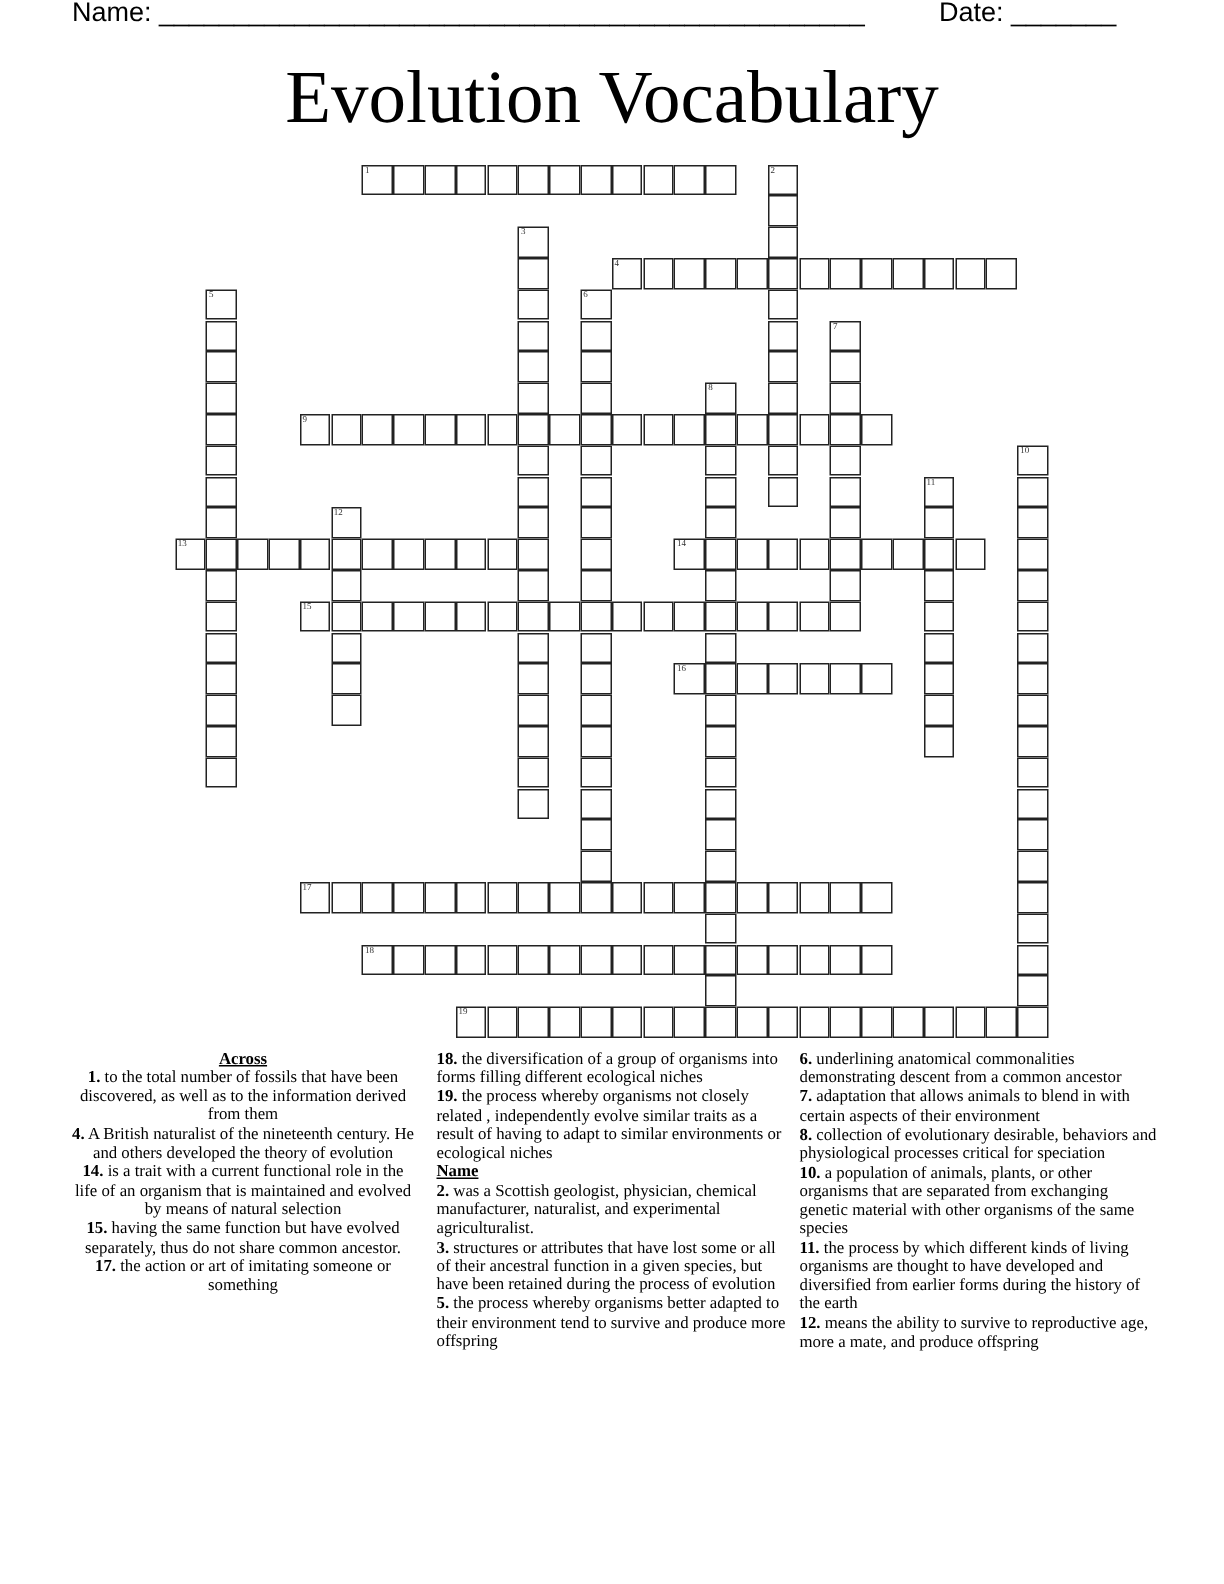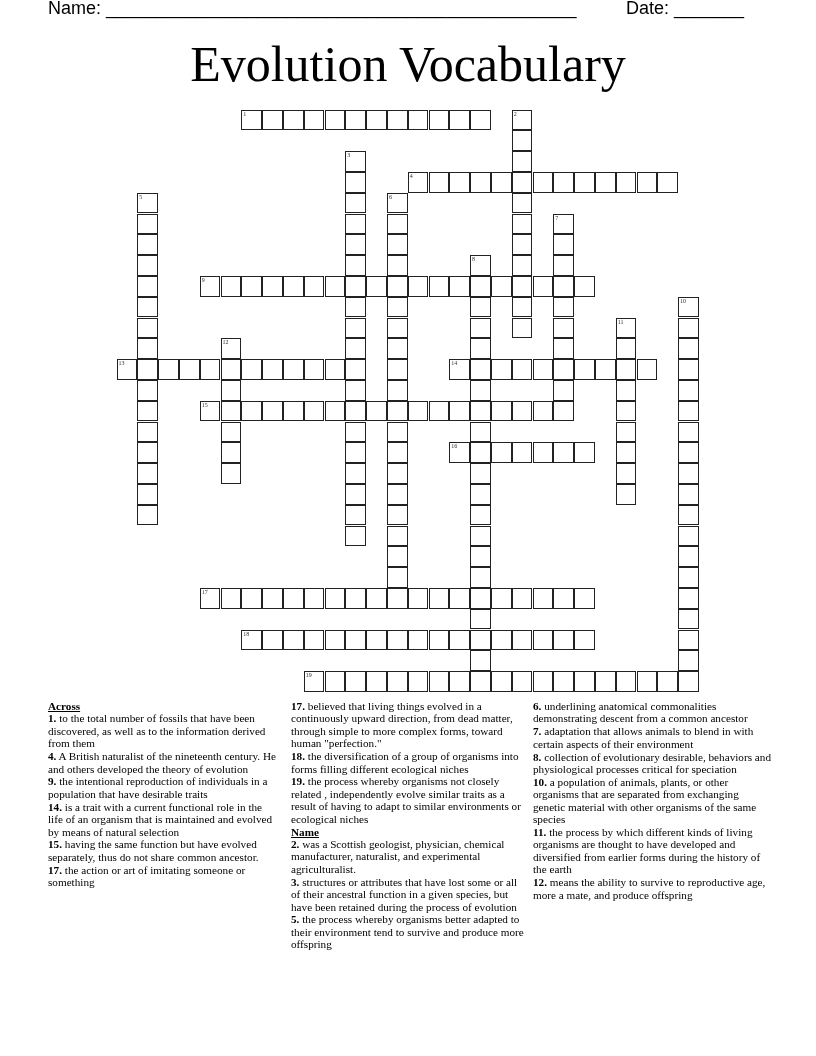--- a/index.html
+++ b/index.html
@@ -7,21 +7,21 @@
   .header-line { position: absolute; top: -2px; left: 48px; font-family: "Liberation Sans", sans-serif; font-size: 18px; white-space: nowrap; }
   .header-line .date { position: absolute; left: 578px; top: 0; white-space: nowrap; }
   .title { position: absolute; top: 34px; left: 0; width: 816px; text-align: center; font-family: "Liberation Serif", serif; font-size: 50px; line-height: 60px; }
   .grid { position: absolute; left: 117px; top: 110px; width: 583px; height: 583px; }
   .cell { position: absolute; width: 20.8px; height: 20.8px; box-sizing: border-box; border: 1px solid #222; background: #fff; margin-left: -0.5px; margin-top: -0.5px; }
   .cell .num { position: absolute; left: 1px; top: 0px; font-size: 6px; line-height: 7px; color: #333; font-family: "Liberation Serif", serif; }
   .clues { position: absolute; top: 700px; font-size: 11.2px; line-height: 12.4px; }
   .clues .hd { font-weight: bold; text-decoration: underline; display: block; }
   .clue { margin-bottom: 0.5px; }
   .clue b { font-weight: bold; }
-  .col1 { left: 48px; width: 228px; }
+  .col1 { left: 48px; width: 228px; text-align: center; }
   .col2 { left: 291px; width: 234px; }
   .col3 { left: 533px; width: 240px; }
 </style>
 </head>
 <body>
 
 <div class="header-line">
   <span>Name: _______________________________________________</span>
   <span class="date">Date: _______</span>
 </div>
@@ -321,28 +321,26 @@
     <div class="cell" style="left: 478.4px; top: 561.6px;"></div>
     <div class="cell" style="left: 499.2px; top: 561.6px;"></div>
     <div class="cell" style="left: 520px; top: 561.6px;"></div>
     <div class="cell" style="left: 540.8px; top: 561.6px;"></div>
   </div>
 
 <div class="clues col1">
   <span class="hd">Across</span>
   <div class="clue"><b>1.</b> <span>to the total number of fossils that have been discovered, as well as to the information derived from them</span></div>
   <div class="clue"><b>4.</b> <span>A British naturalist of the nineteenth century. He and others developed the theory of evolution</span></div>
-  <div class="clue"><b>9.</b> <span>the intentional reproduction of individuals in a population that have desirable traits</span></div>
   <div class="clue"><b>14.</b> <span>is a trait with a current functional role in the life of an organism that is maintained and evolved by means of natural selection</span></div>
   <div class="clue"><b>15.</b> <span>having the same function but have evolved separately, thus do not share common ancestor.</span></div>
   <div class="clue"><b>17.</b> <span>the action or art of imitating someone or something</span></div>
 </div>
 
 <div class="clues col2">
-  <div class="clue"><b>17.</b> <span>believed that living things evolved in a continuously upward direction, from dead matter, through simple to more complex forms, toward human "perfection."</span></div>
   <div class="clue"><b>18.</b> <span>the diversification of a group of organisms into forms filling different ecological niches</span></div>
   <div class="clue"><b>19.</b> <span>the process whereby organisms not closely related , independently evolve similar traits as a result of having to adapt to similar environments or ecological niches</span></div>
   <span class="hd">Name</span>
   <div class="clue"><b>2.</b> <span>was a Scottish geologist, physician, chemical manufacturer, naturalist, and experimental agriculturalist.</span></div>
   <div class="clue"><b>3.</b> <span>structures or attributes that have lost some or all of their ancestral function in a given species, but have been retained during the process of evolution</span></div>
   <div class="clue"><b>5.</b> <span>the process whereby organisms better adapted to their environment tend to survive and produce more offspring</span></div>
 </div>
 
 <div class="clues col3">
   <div class="clue"><b>6.</b> <span>underlining anatomical commonalities demonstrating descent from a common ancestor</span></div>

